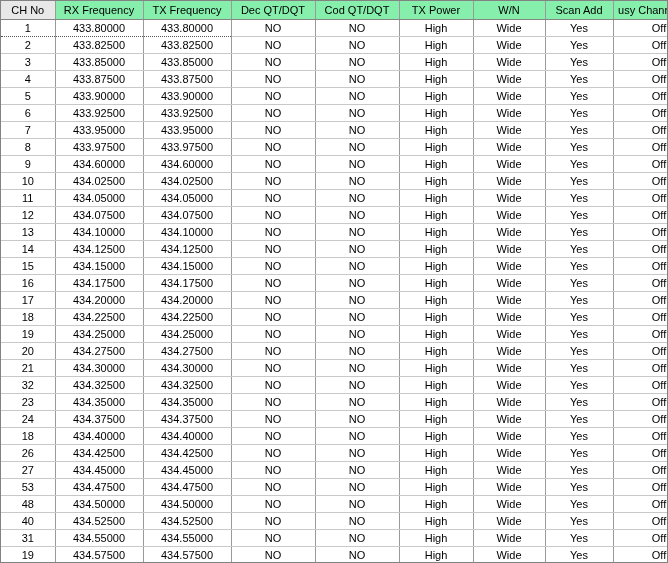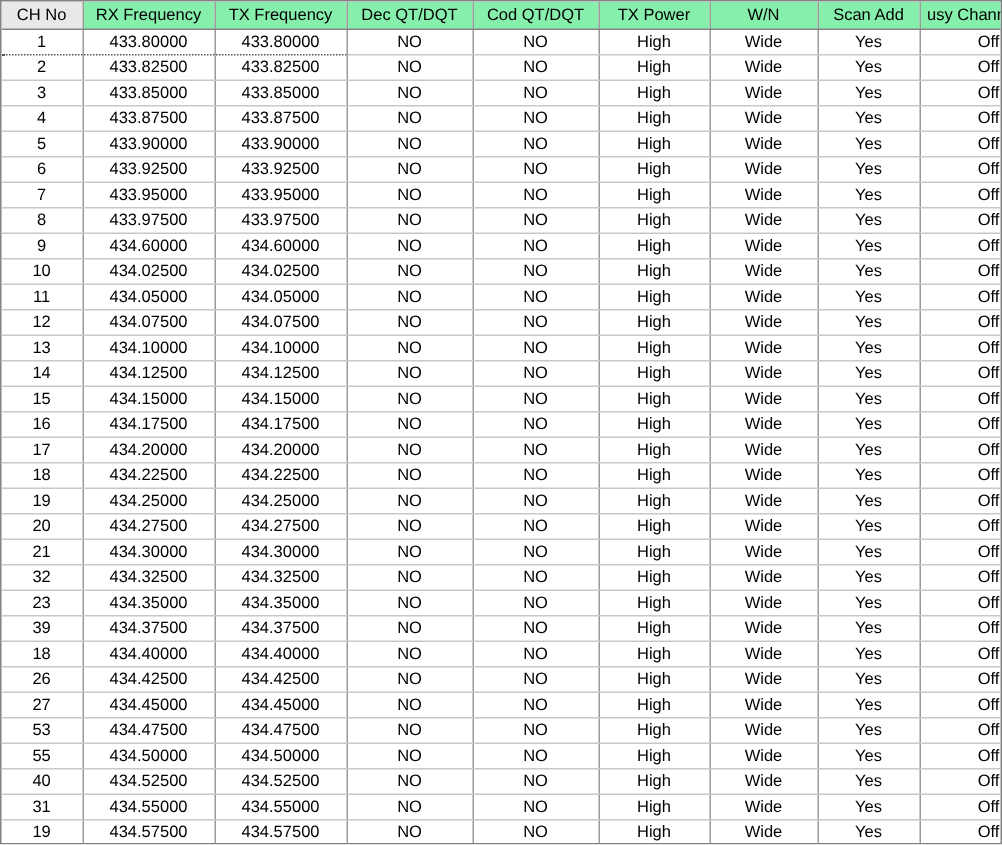--- a/index.html
+++ b/index.html
@@ -357,21 +357,21 @@
           <td class="num freq">434.35000</td>
           <td class="num freq">434.35000</td>
           <td class="ctr">NO</td>
           <td class="ctr">NO</td>
           <td class="ctr">High</td>
           <td class="ctr">Wide</td>
           <td class="ctr">Yes</td>
           <td class="ctr">Off</td>
         </tr>
         <tr>
-          <td class="idx">39</td>
+          <td class="idx">24</td>
           <td class="num freq">434.37500</td>
           <td class="num freq">434.37500</td>
           <td class="ctr">NO</td>
           <td class="ctr">NO</td>
           <td class="ctr">High</td>
           <td class="ctr">Wide</td>
           <td class="ctr">Yes</td>
           <td class="ctr">Off</td>
         </tr>
         <tr>
@@ -412,21 +412,21 @@
           <td class="num freq">434.47500</td>
           <td class="num freq">434.47500</td>
           <td class="ctr">NO</td>
           <td class="ctr">NO</td>
           <td class="ctr">High</td>
           <td class="ctr">Wide</td>
           <td class="ctr">Yes</td>
           <td class="ctr">Off</td>
         </tr>
         <tr>
-          <td class="idx">55</td>
+          <td class="idx">48</td>
           <td class="num freq">434.50000</td>
           <td class="num freq">434.50000</td>
           <td class="ctr">NO</td>
           <td class="ctr">NO</td>
           <td class="ctr">High</td>
           <td class="ctr">Wide</td>
           <td class="ctr">Yes</td>
           <td class="ctr">Off</td>
         </tr>
         <tr>

